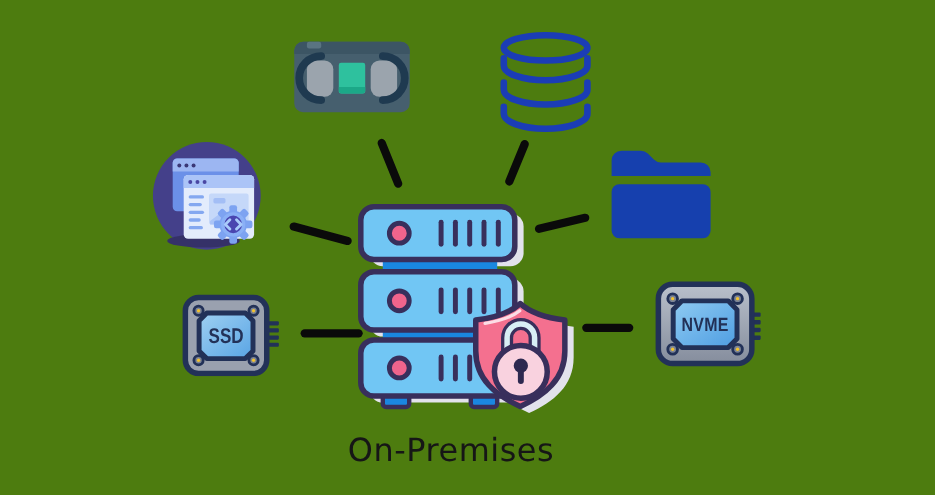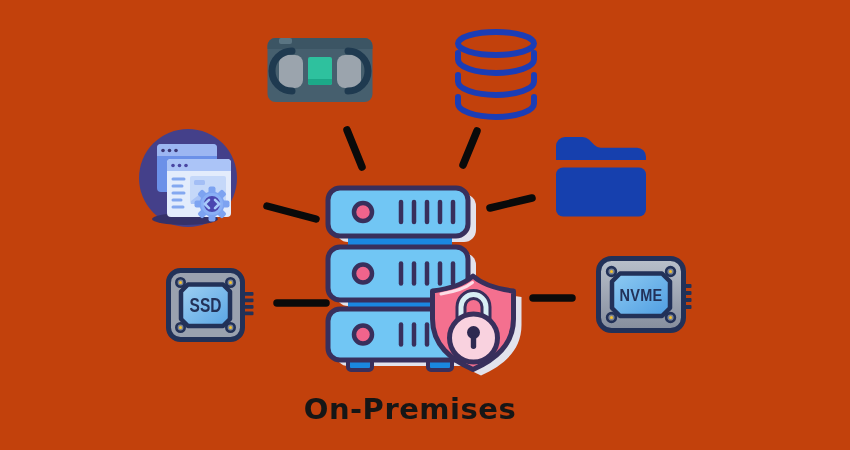--- a/index.html
+++ b/index.html
@@ -1,21 +1,21 @@
 <!DOCTYPE html>
 <html><head>
 <meta charset="utf-8">
 <style>
   html,body{margin:0;padding:0;background:#ffffff;}
-  .stage{position:relative;width:850px;height:450px;background:#c2410c;overflow:hidden;
+  .stage{position:relative;width:850px;height:450px;background:#4d7c0f;overflow:hidden;
          font-family:"DejaVu Sans","Liberation Sans",sans-serif;}
   .abs{position:absolute;}
   .links{left:0;top:0;width:850px;height:450px;}
   .title{left:410px;top:394px;transform:translateX(-50%);
-         font-weight:700;font-size:29px;line-height:1.1;color:#161616;letter-spacing:.5px;white-space:nowrap;}
+         font-weight:400;font-size:29px;line-height:1.1;color:#161616;letter-spacing:.5px;white-space:nowrap;}
   svg{display:block;}
   text.chip{font-family:"Liberation Sans","DejaVu Sans",sans-serif;font-weight:bold;fill:#223158;}
 </style>
 </head>
 <body>
 
 <div class="stage">
 
   <svg class="abs links" viewBox="0 0 850 450">
     <g stroke="#0a0a0a" stroke-width="7.5" stroke-linecap="round" fill="none">

